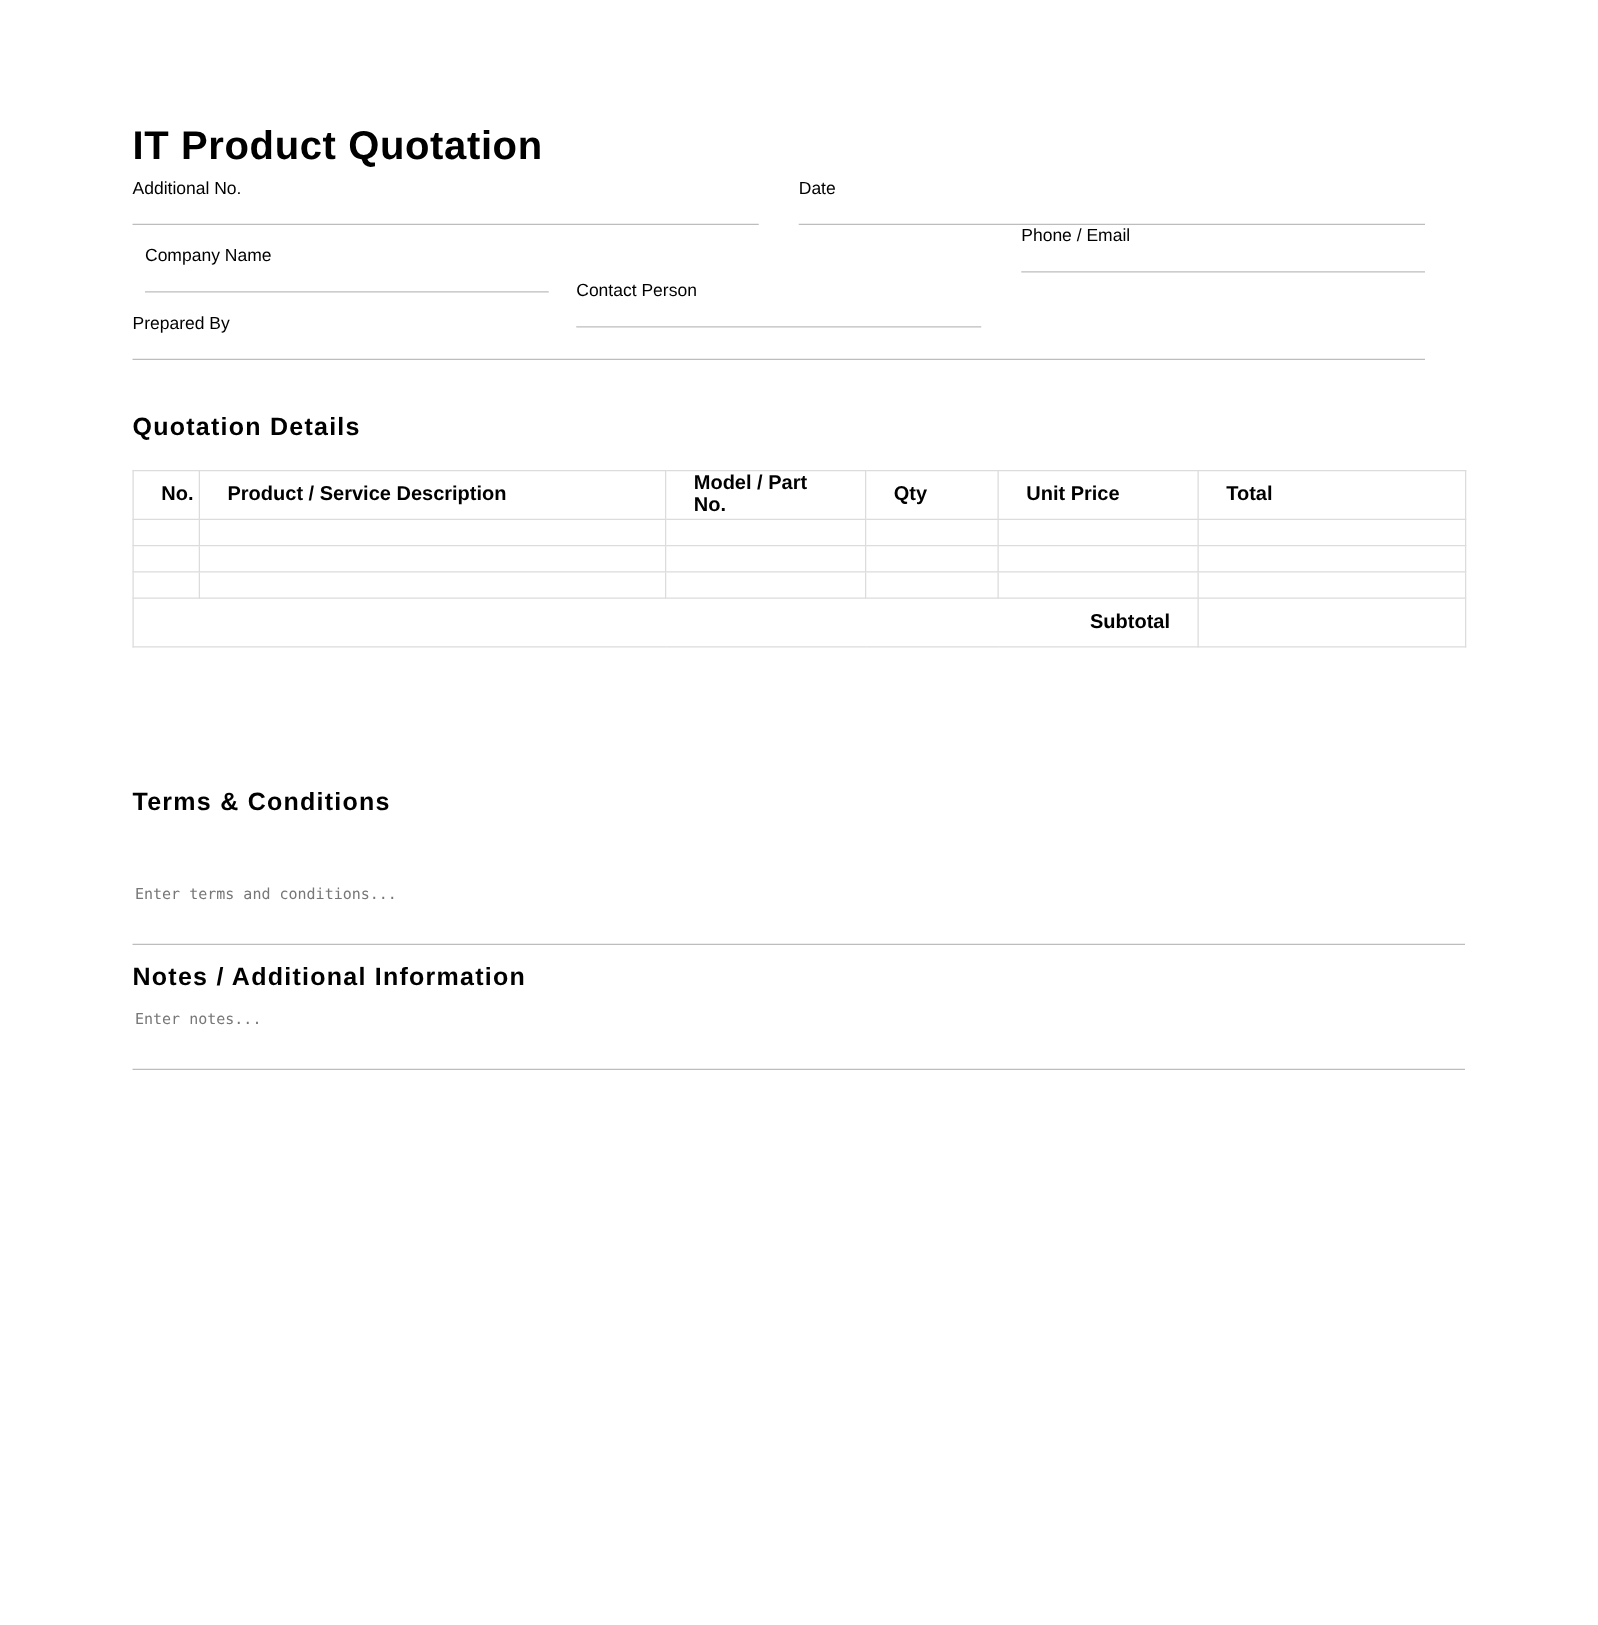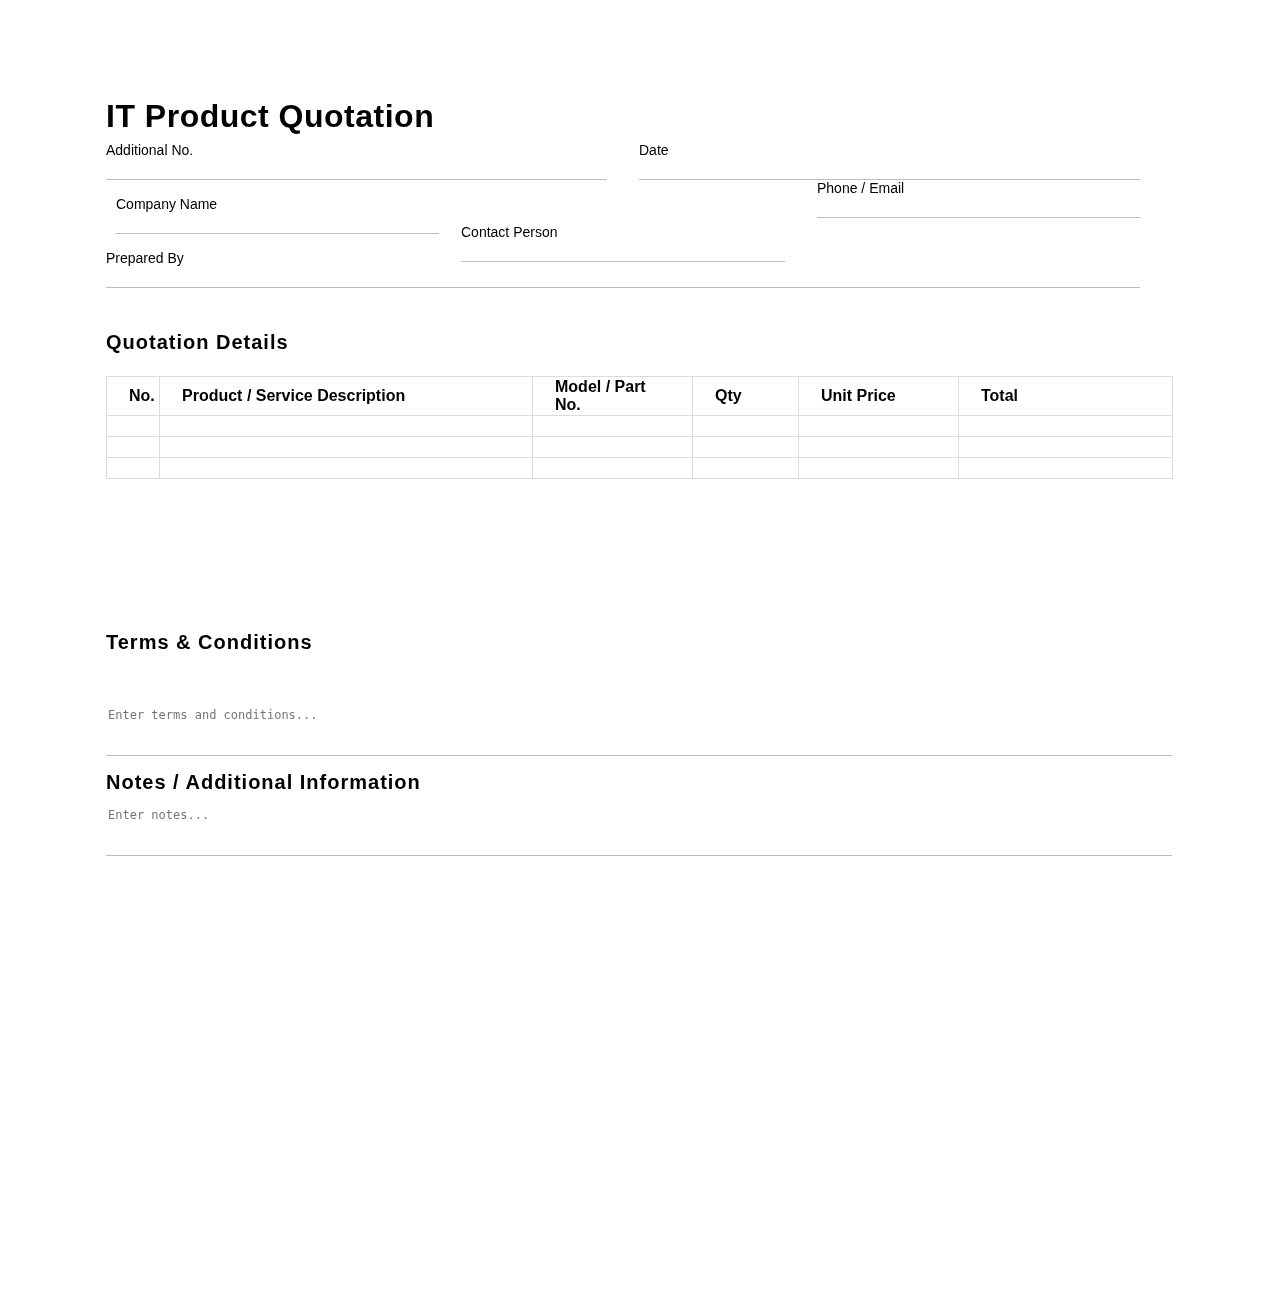--- a/index.html
+++ b/index.html
@@ -97,20 +97,24 @@
         <td class="item"></td>
       </tr>
       <tr>
         <td class="item"></td>
         <td class="item"></td>
         <td class="item"></td>
         <td class="item"></td>
         <td class="item"></td>
         <td class="item"></td>
       </tr>
+      <tr>
+        <td class="sumlabel" colspan="5">Subtotal</td>
+        <td></td>
+      </tr>
     </tbody>
   </table>
 
   <h2 style="top:627px;">Terms &amp; Conditions</h2>
   <textarea class="textarea" style="top: 676px;" placeholder="Enter terms and conditions..."></textarea>
 
   <h2 style="top:767px;">Notes / Additional Information</h2>
   <textarea class="textarea" style="top: 776px;" placeholder="Enter notes..."></textarea>
 </div>
 

